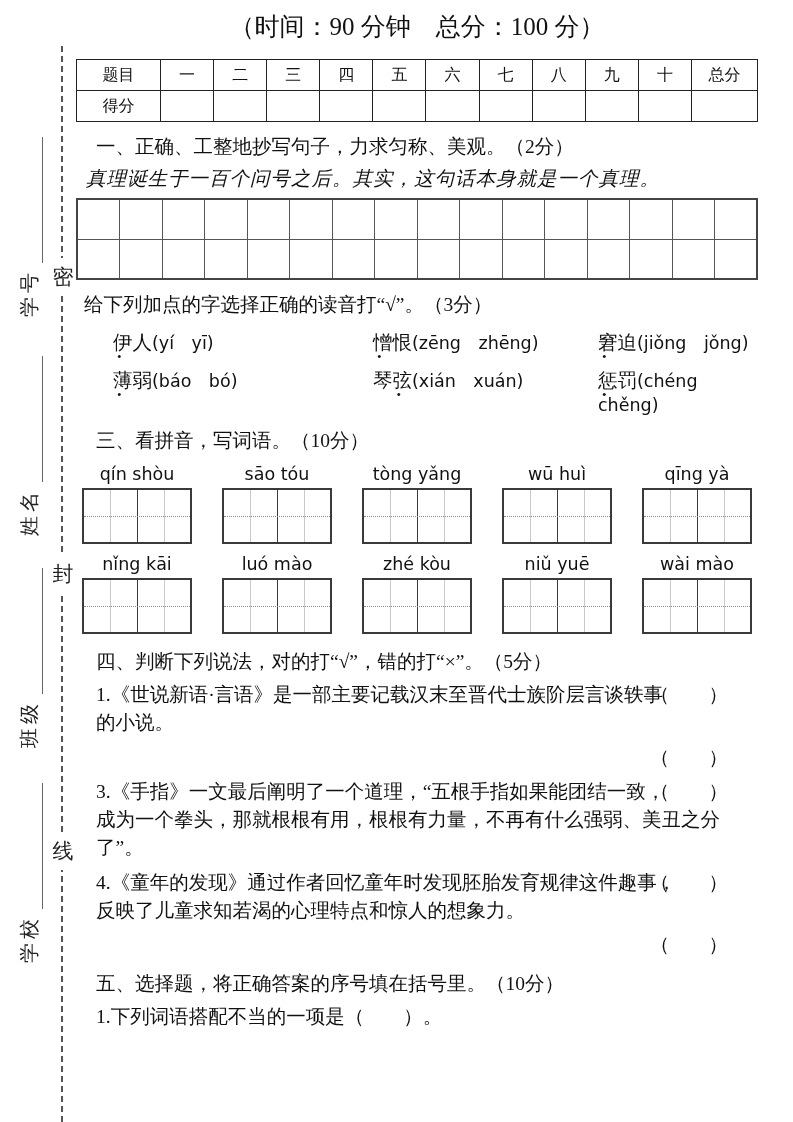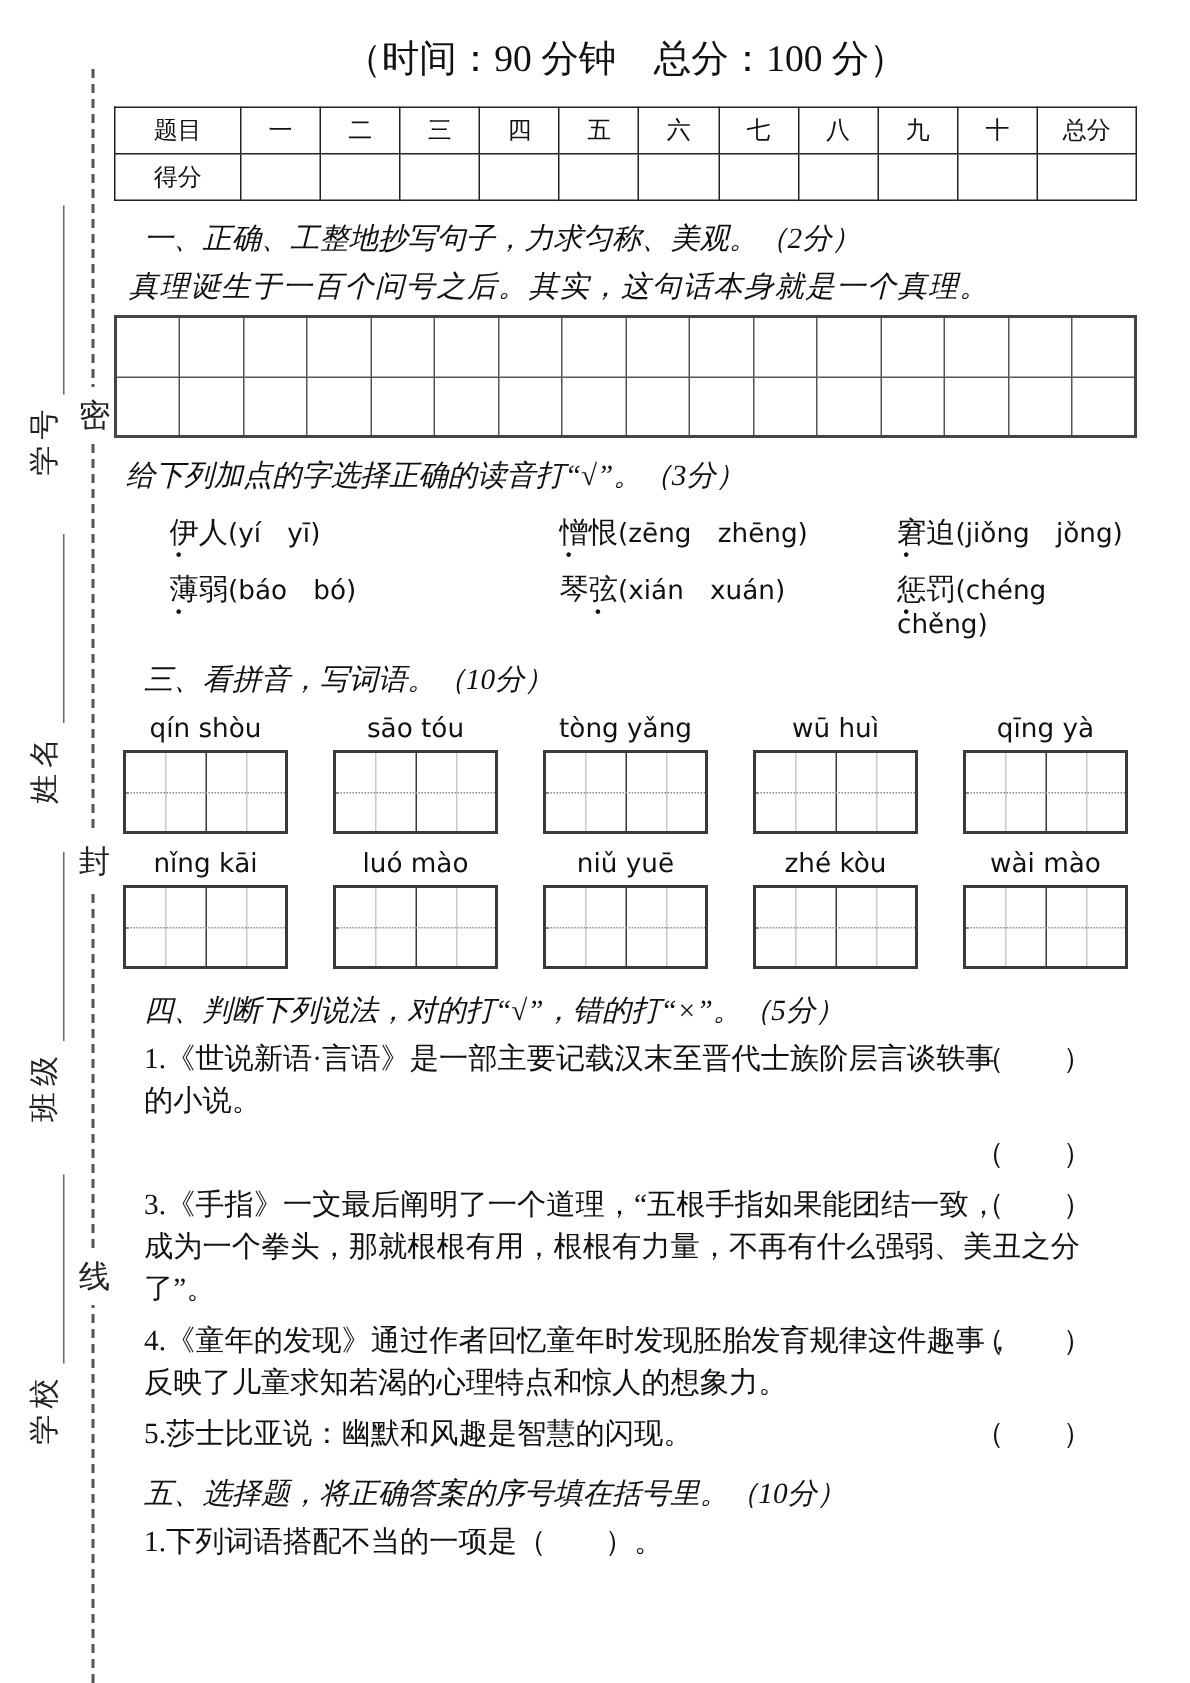--- a/index.html
+++ b/index.html
@@ -14,29 +14,29 @@
   .margin-label .blank { display:inline-block; width:126px; border-bottom:1.5px solid #666; height:24px; }
   .seal-line { position:absolute; left:61px; top:46px; bottom:0; width:0;
     border-left:2px dashed #555; }
   .seal-char { position:absolute; left:51px; width:24px; text-align:center;
     font-size:21px; background:#fff; padding:5px 0; color:#222; }
 
   
   .content { position:absolute; left:76px; top:0; width:682px; }
   .title { margin-top:30px; text-align:center; font-size:37px; font-weight:bold;
     letter-spacing:1px; white-space:nowrap; }
-  .subtitle { margin-top:22px; text-align:center; font-size:25px; }
+  .subtitle { margin-top:10px; text-align:center; font-size:25px; }
 
   table.score { width:682px; margin-top:16px; border-collapse:collapse; table-layout:fixed; }
   table.score td { border:1.6px solid #222; height:31px; text-align:center;
     font-size:16px; padding:0; }
   table.score td.c-first { width:84px; }
   table.score td.c-last  { width:66px; }
 
-  .h1 { margin-top:11px; font-size:19.5px; padding-left:20px;font-style:italic; }
+  .h1 { margin-top:11px; font-size:19.5px; padding-left:20px; }
   .h1.flush { padding-left:8px; }
   .kai-sentence { margin-top:5px; padding-left:10px; font-size:19.5px; font-style:italic;
     letter-spacing:1px; }
 
   table.copy-grid { width:682px; margin-top:6px; border-collapse:collapse; table-layout:fixed; }
   table.copy-grid td { border:1px solid #555; height:40px; }
   table.copy-grid { border:2px solid #444; }
 
   
   .py-row { display:grid; grid-template-columns:260px 225px auto; padding-left:37px;
@@ -228,46 +228,46 @@
           </div>
       </div>
       <div class="pin-col">
         <div class="pin-label">luó mào</div>
         <div class="pbox">
             <div class="pcell"></div>
             <div class="pcell"></div>
           </div>
       </div>
       <div class="pin-col">
+        <div class="pin-label">zhé kòu</div>
+        <div class="pbox">
+            <div class="pcell"></div>
+            <div class="pcell"></div>
+          </div>
+      </div>
+      <div class="pin-col">
         <div class="pin-label">niǔ yuē</div>
-        <div class="pbox">
-            <div class="pcell"></div>
-            <div class="pcell"></div>
-          </div>
-      </div>
-      <div class="pin-col">
-        <div class="pin-label">zhé kòu</div>
         <div class="pbox">
             <div class="pcell"></div>
             <div class="pcell"></div>
           </div>
       </div>
       <div class="pin-col">
         <div class="pin-label">wài mào</div>
         <div class="pbox">
             <div class="pcell"></div>
             <div class="pcell"></div>
           </div>
       </div>
     </div>
 
     <div class="h1" style="margin-top:14px;">四、判断下列说法，对的打“√”，错的打“×”。（5分）</div>
     <div class="q"><span class="bracket">（　　）</span><span>1.《世说新语·言语》是一部主要记载汉末至晋代士族阶层言谈轶事的小说。</span></div>
     <div class="q"><span class="bracket">（　　）</span></div>
     <div class="q"><span class="bracket">（　　）</span><span>3.《手指》一文最后阐明了一个道理，“五根手指如果能团结一致，成为一个拳头，那就根根有用，根根有力量，不再有什么强弱、美丑之分了”。</span></div>
     <div class="q"><span class="bracket">（　　）</span><span>4.《童年的发现》通过作者回忆童年时发现胚胎发育规律这件趣事，反映了儿童求知若渴的心理特点和惊人的想象力。</span></div>
-    <div class="q"><span class="bracket">（　　）</span><span>5.莎士比亚说：幽默和风趣是智慧的闪现。</span></div>
+    <div class="q"><span class="bracket">（　　）</span></div>
 
     <div class="h1">五、选择题，将正确答案的序号填在括号里。（10分）</div>
     <div class="q">1.下列词语搭配不当的一项是（　　）。</div>
 
   </div>
 </div>
 
 </body></html>

